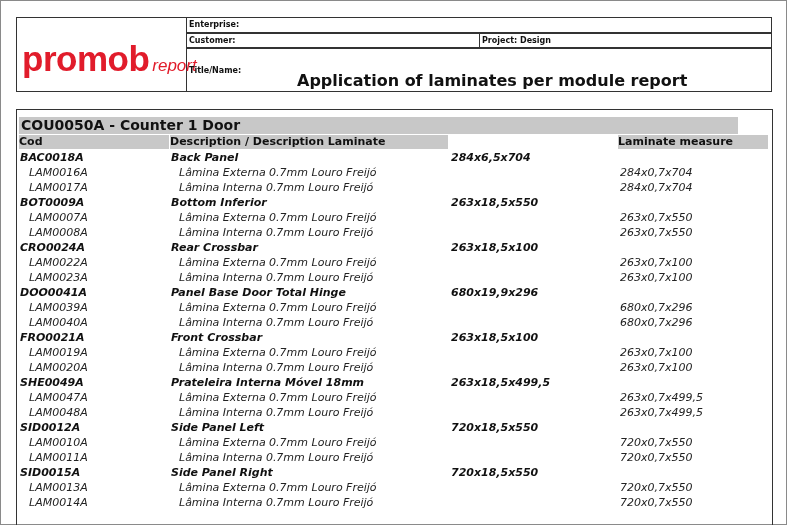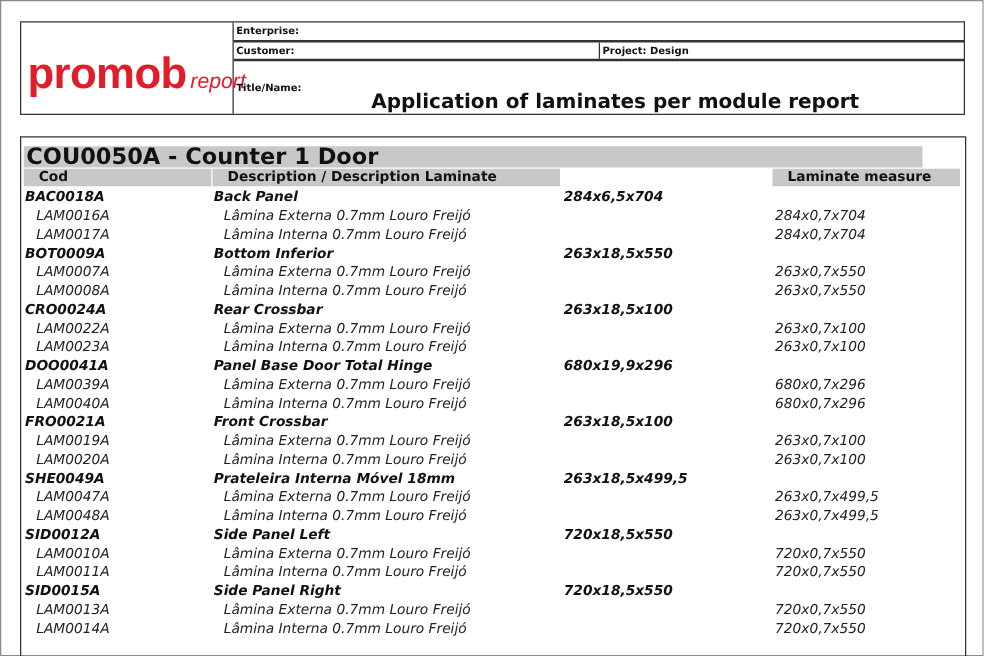--- a/index.html
+++ b/index.html
@@ -63,28 +63,28 @@
     .report {
       position: absolute; left: 16px; top: 109px;
       width: 757px; height: 430px;
       border: 1px solid #333;
       box-sizing: border-box;
     }
     .module-bar {
       position: absolute; left: 2px; top: 7px;
       width: 719px; height: 17px;
       background: #c8c8c8;
-      font-size: 18px; font-weight: bold;
+      font-size: 14px; font-weight: bold;
       line-height: 17px; padding-left: 2px; box-sizing: border-box;
     }
     .colhead {
       position: absolute; top: 25px; height: 14px;
       background: #c8c8c8;
       font-size: 11px; font-weight: bold; line-height: 14px;
-      padding-left: 12px; box-sizing: border-box;
+      padding-left: 0; box-sizing: border-box;
     }
     .rows { position: absolute; left: 0; top: 40px; width: 100%; font-style: italic; }
     .row { position: relative; height: 15px; font-size: 11px; line-height: 15px; white-space: nowrap; }
     .row span { position: absolute; top: 0; }
     .row.part { font-weight: bold; }
     .row.lam { color: #222; }
     .c1 { left: 3px; }
     .c1s { left: 12px; }
     .c2 { left: 154px; }
     .c2s { left: 162px; }

